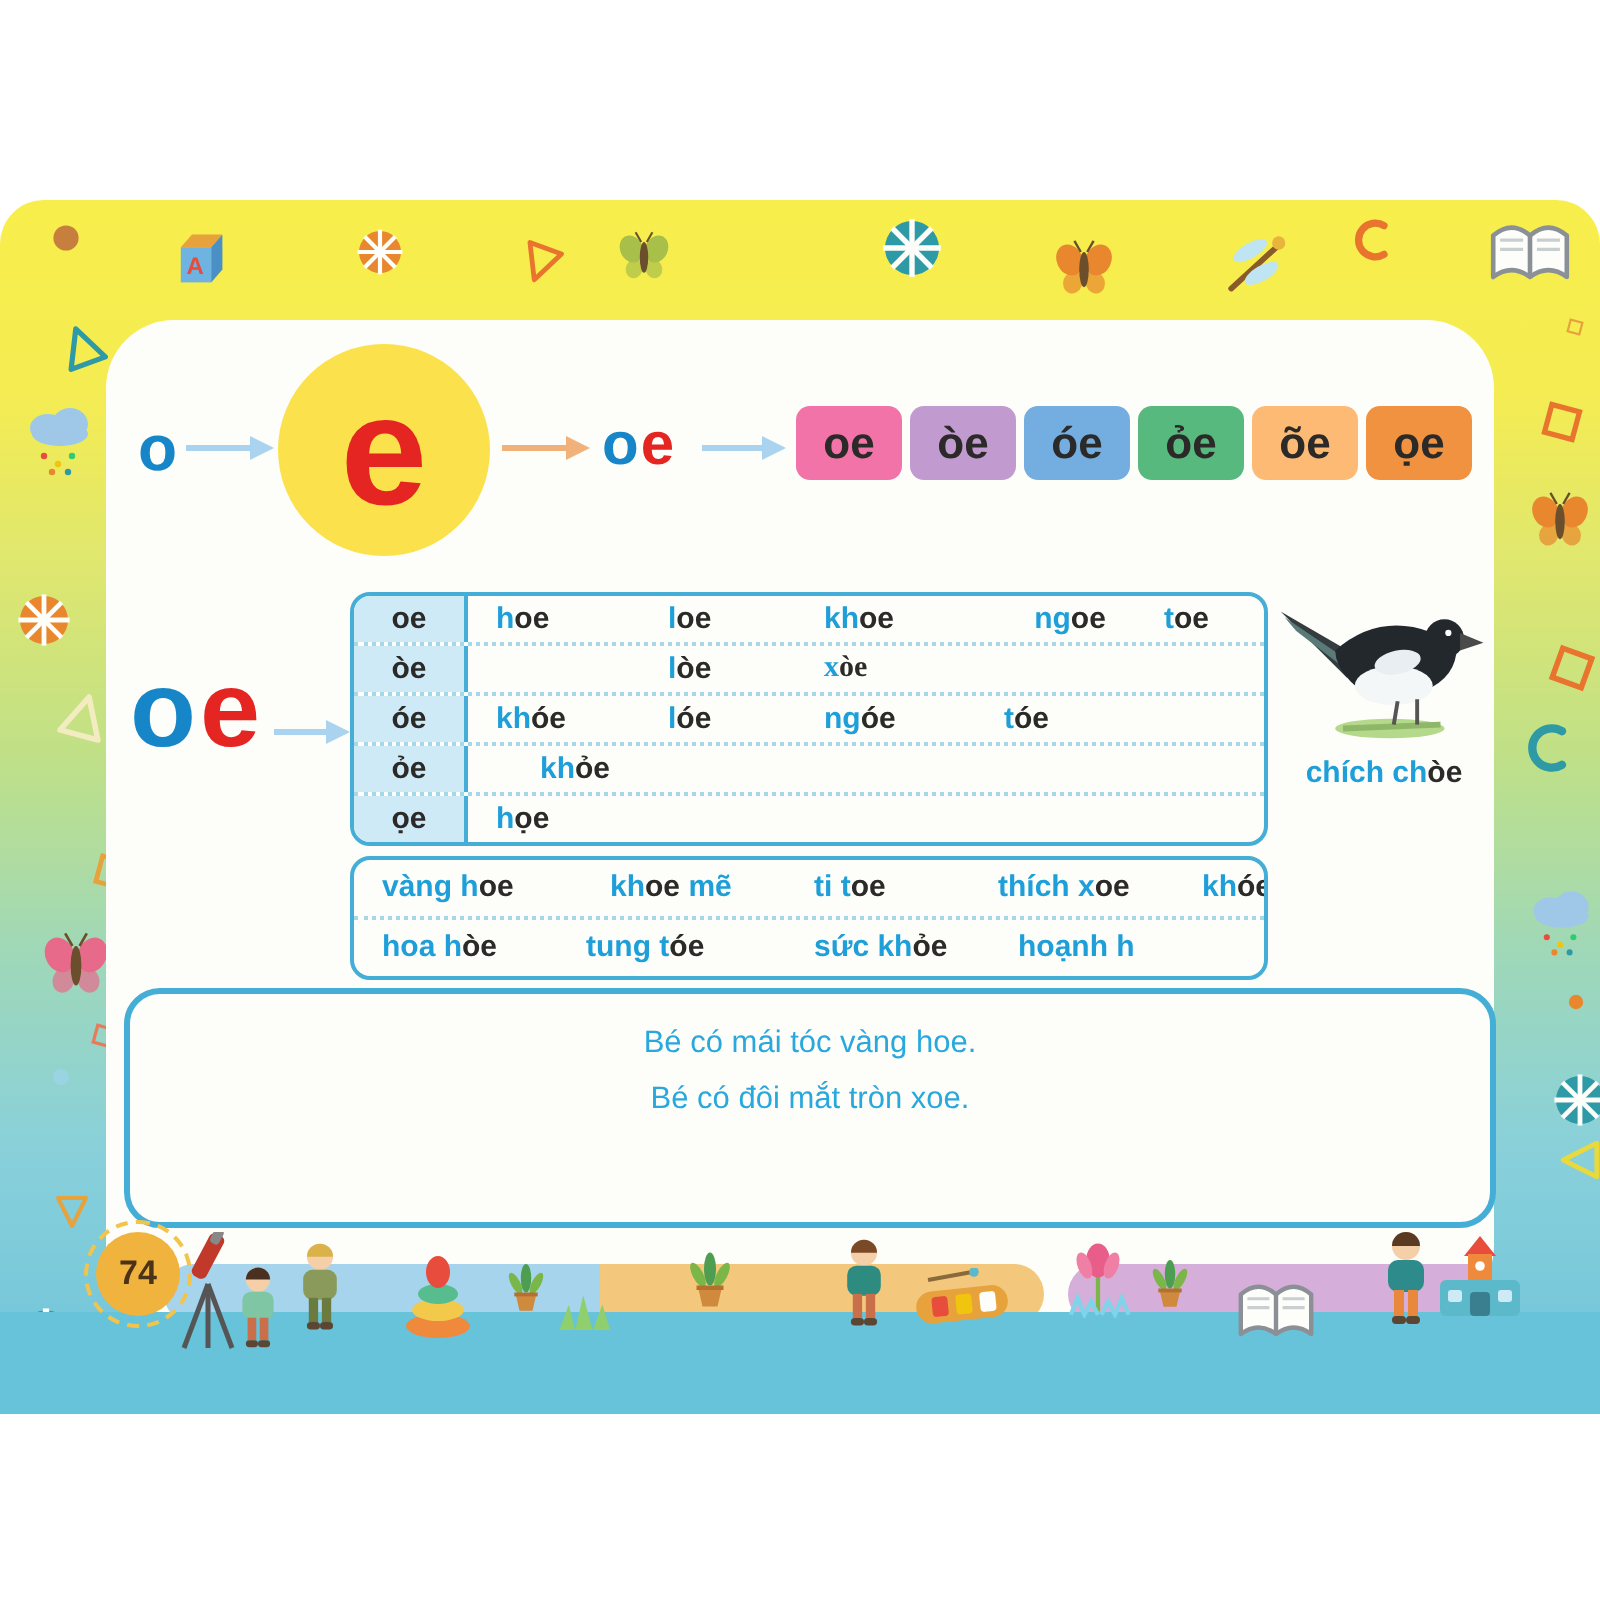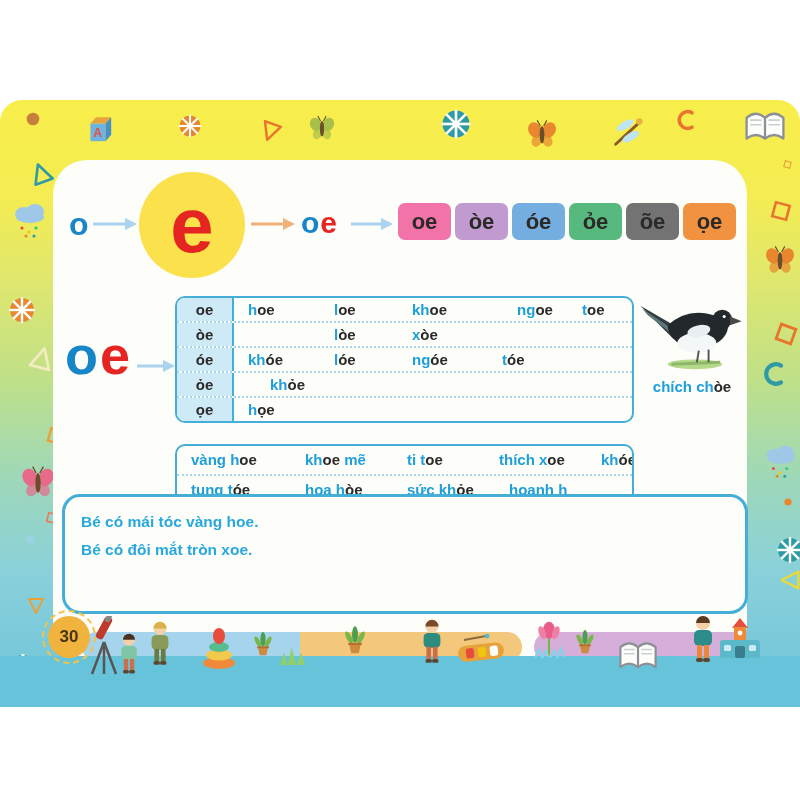--- a/index.html
+++ b/index.html
@@ -25,28 +25,28 @@
   .tbl{position:absolute;left:122px;top:136px;width:455px;border:2px solid #45aed6;border-radius:10px;
        overflow:hidden;background:#fdfdfa;}
   .trow{display:flex;border-bottom:2px dotted #a6d7ea;height:23px;line-height:23px;}
   .trow:last-child{border-bottom:none;}
   .thdr{width:55px;background:#cfeaf7;border-right:2px solid #45aed6;text-align:center;
         font-size:15px;font-weight:bold;color:#2b2a29;flex:none;}
   .tcell{font-size:15px;font-weight:bold;padding-left:14px;flex:none;white-space:nowrap;}
   .b{color:#1e9fd9;} .d{color:#2b2a29;}
   .bird{position:absolute;left:583px;top:136px;width:112px;height:78px;}
   .caption{position:absolute;left:566px;top:218px;width:146px;text-align:center;font-size:15px;font-weight:bold;}
-  .wordbox{position:absolute;left:122px;top:284px;width:455px;border:2px solid #45aed6;border-radius:10px;
+  .wordbox{position:absolute;left:122px;top:268px;width:455px;border:2px solid #45aed6;border-radius:10px;
            background:#fdfdfa;overflow:hidden;}
   .wrow{display:flex;height:28px;line-height:28px;border-bottom:2px dotted #a6d7ea;}
   .wrow:last-child{border-bottom:none;}
   .wcell{font-size:15px;font-weight:bold;padding-left:14px;flex:none;white-space:nowrap;}
   .sentbox{position:absolute;left:9px;top:334px;width:648px;height:92px;border:3px solid #45aed6;border-radius:18px;
            background:#fdfdfa;padding:11px 16px;}
-  .sline{margin:0;font-size:15.5px;font-weight:bold;color:#29a8dd;line-height:1.8;}
+  .sline{margin:0;font-size:15.5px;font-weight:normal;color:#29a8dd;line-height:1.8;text-align:center;}
   
   .band{position:absolute;z-index:3;}
   .fig{position:absolute;z-index:4;}
   .badge-outer{position:absolute;left:42px;top:510px;width:50px;height:50px;border:2px dashed #f2c44c;
                border-radius:50%;z-index:5;display:flex;align-items:center;justify-content:center;background:transparent;}
   .badge{width:42px;height:42px;border-radius:50%;background:#f0b43e;display:flex;align-items:center;
          justify-content:center;font-size:17px;font-weight:bold;color:#4a3318;}
 </style>
 </head>
 <body>
@@ -237,21 +237,21 @@
       <span class="f-oe"><span class="c-blue">o</span><span class="c-red">e</span></span>
       <svg class="arr" style="left:298px;top:56px;" width="42" height="16">
         <line x1="0" y1="8" x2="32" y2="8" stroke="#a9d3ef" stroke-width="3"></line>
         <polygon points="30,2 42,8 30,14" fill="#a9d3ef"></polygon>
       </svg>
       <div class="toneboxes" id="toneBoxes">
           <div class="tonebox" style="background: rgb(241, 115, 168);">oe</div>
           <div class="tonebox" style="background: rgb(193, 155, 208);">òe</div>
           <div class="tonebox" style="background: rgb(116, 174, 224);">óe</div>
           <div class="tonebox" style="background: rgb(88, 185, 126);">ỏe</div>
-          <div class="tonebox" style="background: #737373;">õe</div>
+          <div class="tonebox" style="background: #fdba74;">õe</div>
           <div class="tonebox" style="background: rgb(240, 146, 63);">ọe</div>
         </div>
 
       <span class="big-oe"><span class="c-blue">o</span><span class="c-red">e</span></span>
       <svg class="arr" style="left:84px;top:198px;" width="38" height="16">
         <line x1="0" y1="8" x2="28" y2="8" stroke="#a9d3ef" stroke-width="3"></line>
         <polygon points="26,2 38,8 26,14" fill="#a9d3ef"></polygon>
       </svg>
       <div class="tbl" id="syllableTable">
           <div class="trow">
@@ -259,21 +259,21 @@
             <div class="tcell" style="width: 72px;"><span class="b">h</span><span class="d">oe</span></div>
             <div class="tcell" style="width: 64px;"><span class="b">l</span><span class="d">oe</span></div>
             <div class="tcell" style="width: 76px;"><span class="b">kh</span><span class="d">oe</span></div>
             <div class="tcell" style="width: 66px; text-align: center;"><span class="b">ng</span><span class="d">oe</span></div>
             <div class="tcell" style="width: 56px;"><span class="b">t</span><span class="d">oe</span></div>
           </div>
           <div class="trow">
             <div class="thdr">òe</div>
             <div class="tcell" style="width: 72px;"></div>
             <div class="tcell" style="width: 64px;"><span class="b">l</span><span class="d">òe</span></div>
-            <div class="tcell" style="width: 76px;"><span class="b">x</span><span class="d">òe</span></div>
+            <div class="tcell" style="width: 76px; font-family: Liberation Serif, serif;"><span class="b">x</span><span class="d">òe</span></div>
             <div class="tcell" style="width: 66px;"></div>
             <div class="tcell" style="width: 56px;"></div>
           </div>
           <div class="trow">
             <div class="thdr">óe</div>
             <div class="tcell" style="width: 72px;"><span class="b">kh</span><span class="d">óe</span></div>
             <div class="tcell" style="width: 64px;"><span class="b">l</span><span class="d">óe</span></div>
             <div class="tcell" style="width: 76px;"><span class="b">ng</span><span class="d">óe</span></div>
             <div class="tcell" style="width: 66px;"><span class="b">t</span><span class="d">óe</span></div>
             <div class="tcell" style="width: 56px;"></div>
@@ -314,22 +314,22 @@
 
       <div class="wordbox" id="wordBox">
           <div class="wrow">
             <div class="wcell" style="width: 100px;"><span class="b">vàng h</span><span class="d">oe</span></div>
             <div class="wcell" style="width: 88px;"><span class="b">kh</span><span class="d">oe</span><span class="b"> mẽ</span></div>
             <div class="wcell" style="width: 78px;"><span class="b">ti t</span><span class="d">oe</span></div>
             <div class="wcell" style="width: 88px;"><span class="b">thích x</span><span class="d">oe</span></div>
             <div class="wcell" style="width: 92px;"><span class="b">kh</span><span class="d">óe</span></div>
           </div>
           <div class="wrow">
+            <div class="wcell" style="width: 88px;"><span class="b">hoa h</span><span class="d">òe</span></div>
             <div class="wcell" style="width: 100px;"><span class="b">tung t</span><span class="d">óe</span></div>
-            <div class="wcell" style="width: 88px;"><span class="b">hoa h</span><span class="d">òe</span></div>
             <div class="wcell" style="width: 88px;"><span class="b">sức kh</span><span class="d">ỏe</span></div>
             <div class="wcell" style="width: 92px;"><span class="b">hoạnh h</span></div>
           </div>
         </div>
 
       <div class="sentbox" id="sentBox">
           <p class="sline">Bé có mái tóc vàng hoe.</p>
           <p class="sline">Bé có đôi mắt tròn xoe.</p>
         </div>
     </div>
@@ -442,16 +442,16 @@
             <rect x="16" y="9" width="12" height="14" fill="#ef8a3c"></rect>
             <circle cx="22" cy="15" r="2.4" fill="#fdfdfa"></circle>
             <rect x="2" y="22" width="40" height="18" rx="3" fill="#5bb9c9"></rect>
             <rect x="17" y="28" width="10" height="12" rx="2" fill="#3a7f8f"></rect>
             <rect x="6" y="27" width="7" height="6" rx="1.5" fill="#cfeaf7"></rect>
             <rect x="31" y="27" width="7" height="6" rx="1.5" fill="#cfeaf7"></rect>
           </svg></div>
       </div>
 
     <div class="badge-outer">
-      <div class="badge">30</div>
+      <div class="badge">74</div>
     </div>
   </div>
 </div>
 
 </body></html>

